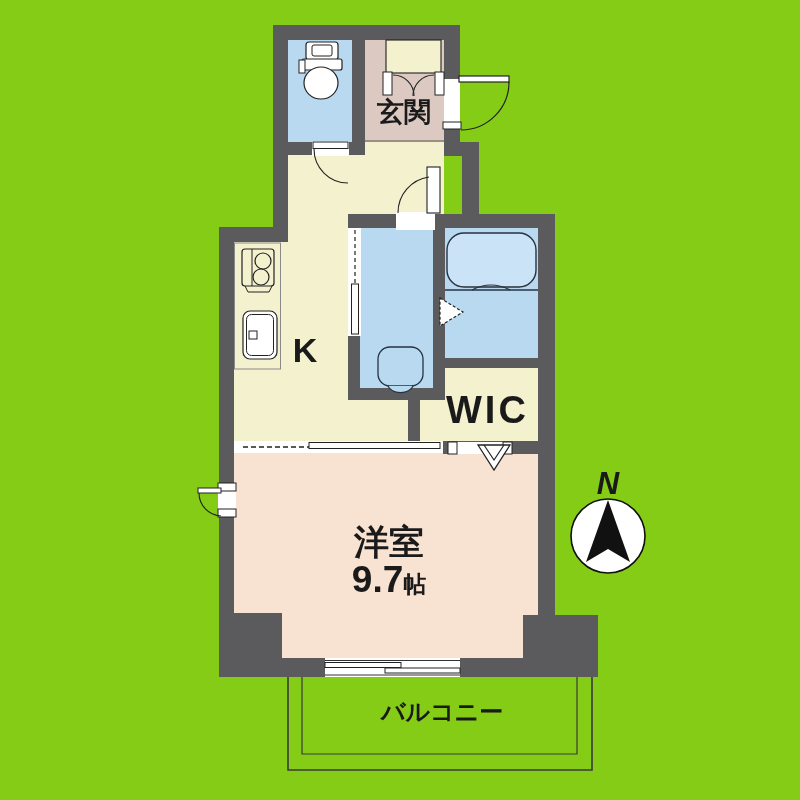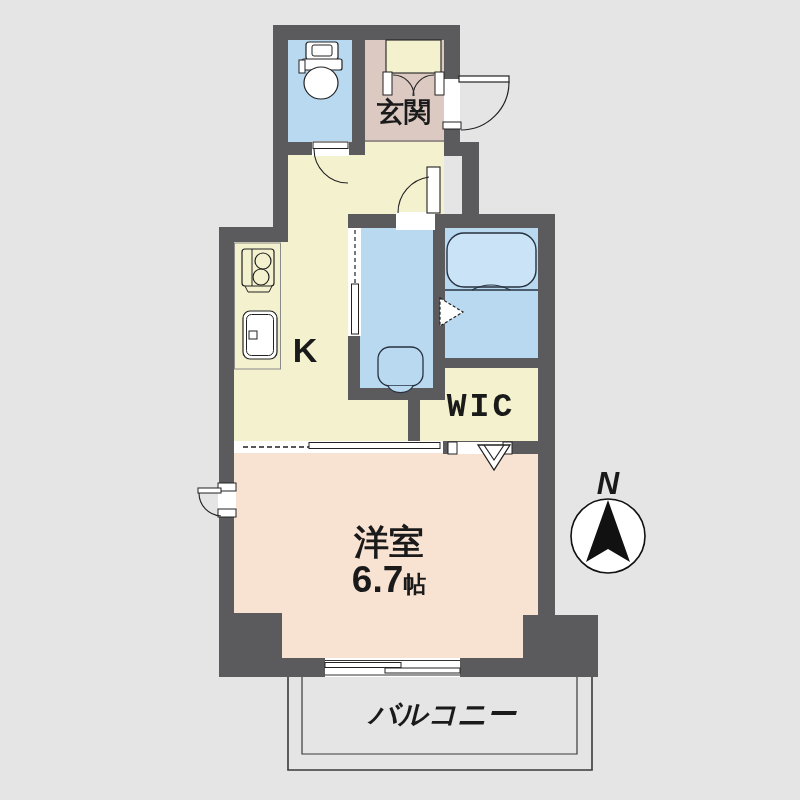--- a/index.html
+++ b/index.html
@@ -1,16 +1,16 @@
 <!DOCTYPE html>
 <html><head>
 <meta charset="utf-8">
 <style>
   html,body{margin:0;padding:0;background:#ffffff;}
-  #canvas{position:relative;width:800px;height:800px;background:#e5e5e5;overflow:hidden;
+  #canvas{position:relative;width:800px;height:800px;background:#84cc16;overflow:hidden;
           font-family:"Liberation Sans", sans-serif;}
   .room{position:absolute;}
   .wall{position:absolute;background:#5b5b5d;}
   .fill-kitchen{background:#f4f1cf;}
   .fill-genkan{background:#dccac2;}
   .fill-wet{background:#b9d9f0;}
   .fill-room{background:#f8e2d1;}
   .label{position:absolute;color:#1a1a1a;font-weight:bold;text-align:center;line-height:1.05;
          white-space:nowrap;}
   .unit{font-size:0.62em;}
@@ -168,24 +168,24 @@
     <g>
       <circle cx="608" cy="536" r="37" fill="#ffffff" stroke="#111" stroke-width="1.6"></circle>
       <polygon points="608,500 586,562 608,549 630,562" fill="#111"></polygon>
     </g>
   </svg>
 
   <div class="label z-text" style="left:360px;top:98px;width:88px;font-size:27px;">玄関</div>
 
   <div class="label z-text" style="left:280px;top:333px;width:50px;font-size:34px;">K</div>
 
-  <div class="label z-text" style="left:446px;top:391px;width:70px;font-size:33px;letter-spacing:3px;font-family:Liberation Mono, monospace;">WIC</div>
+  <div class="label z-text" style="left:446px;top:391px;width:70px;font-size:38px;letter-spacing:3px;">WIC</div>
 
   <div class="label z-text" style="left:343px;top:512px;width:92px;font-size:35px;margin-top:12px;">洋室</div>
   <div class="label z-text" style="left:339px;top:561px;width:100px;font-size:37px;">
-    <span>6.7</span><span class="unit">帖</span>
+    <span>9.7</span><span class="unit">帖</span>
   </div>
 
-  <div class="label z-text" style="left:362px;top:699px;width:160px;font-size:29px;font-weight:bold;font-style:italic;">バルコニー</div>
+  <div class="label z-text" style="left:362px;top:699px;width:160px;font-size:24px;font-weight:bold;">バルコニー</div>
 
   <div class="label z-text" style="left:588px;top:468px;width:40px;font-size:31px;font-style:italic;">N</div>
 
 </div>
 
 </body></html>

